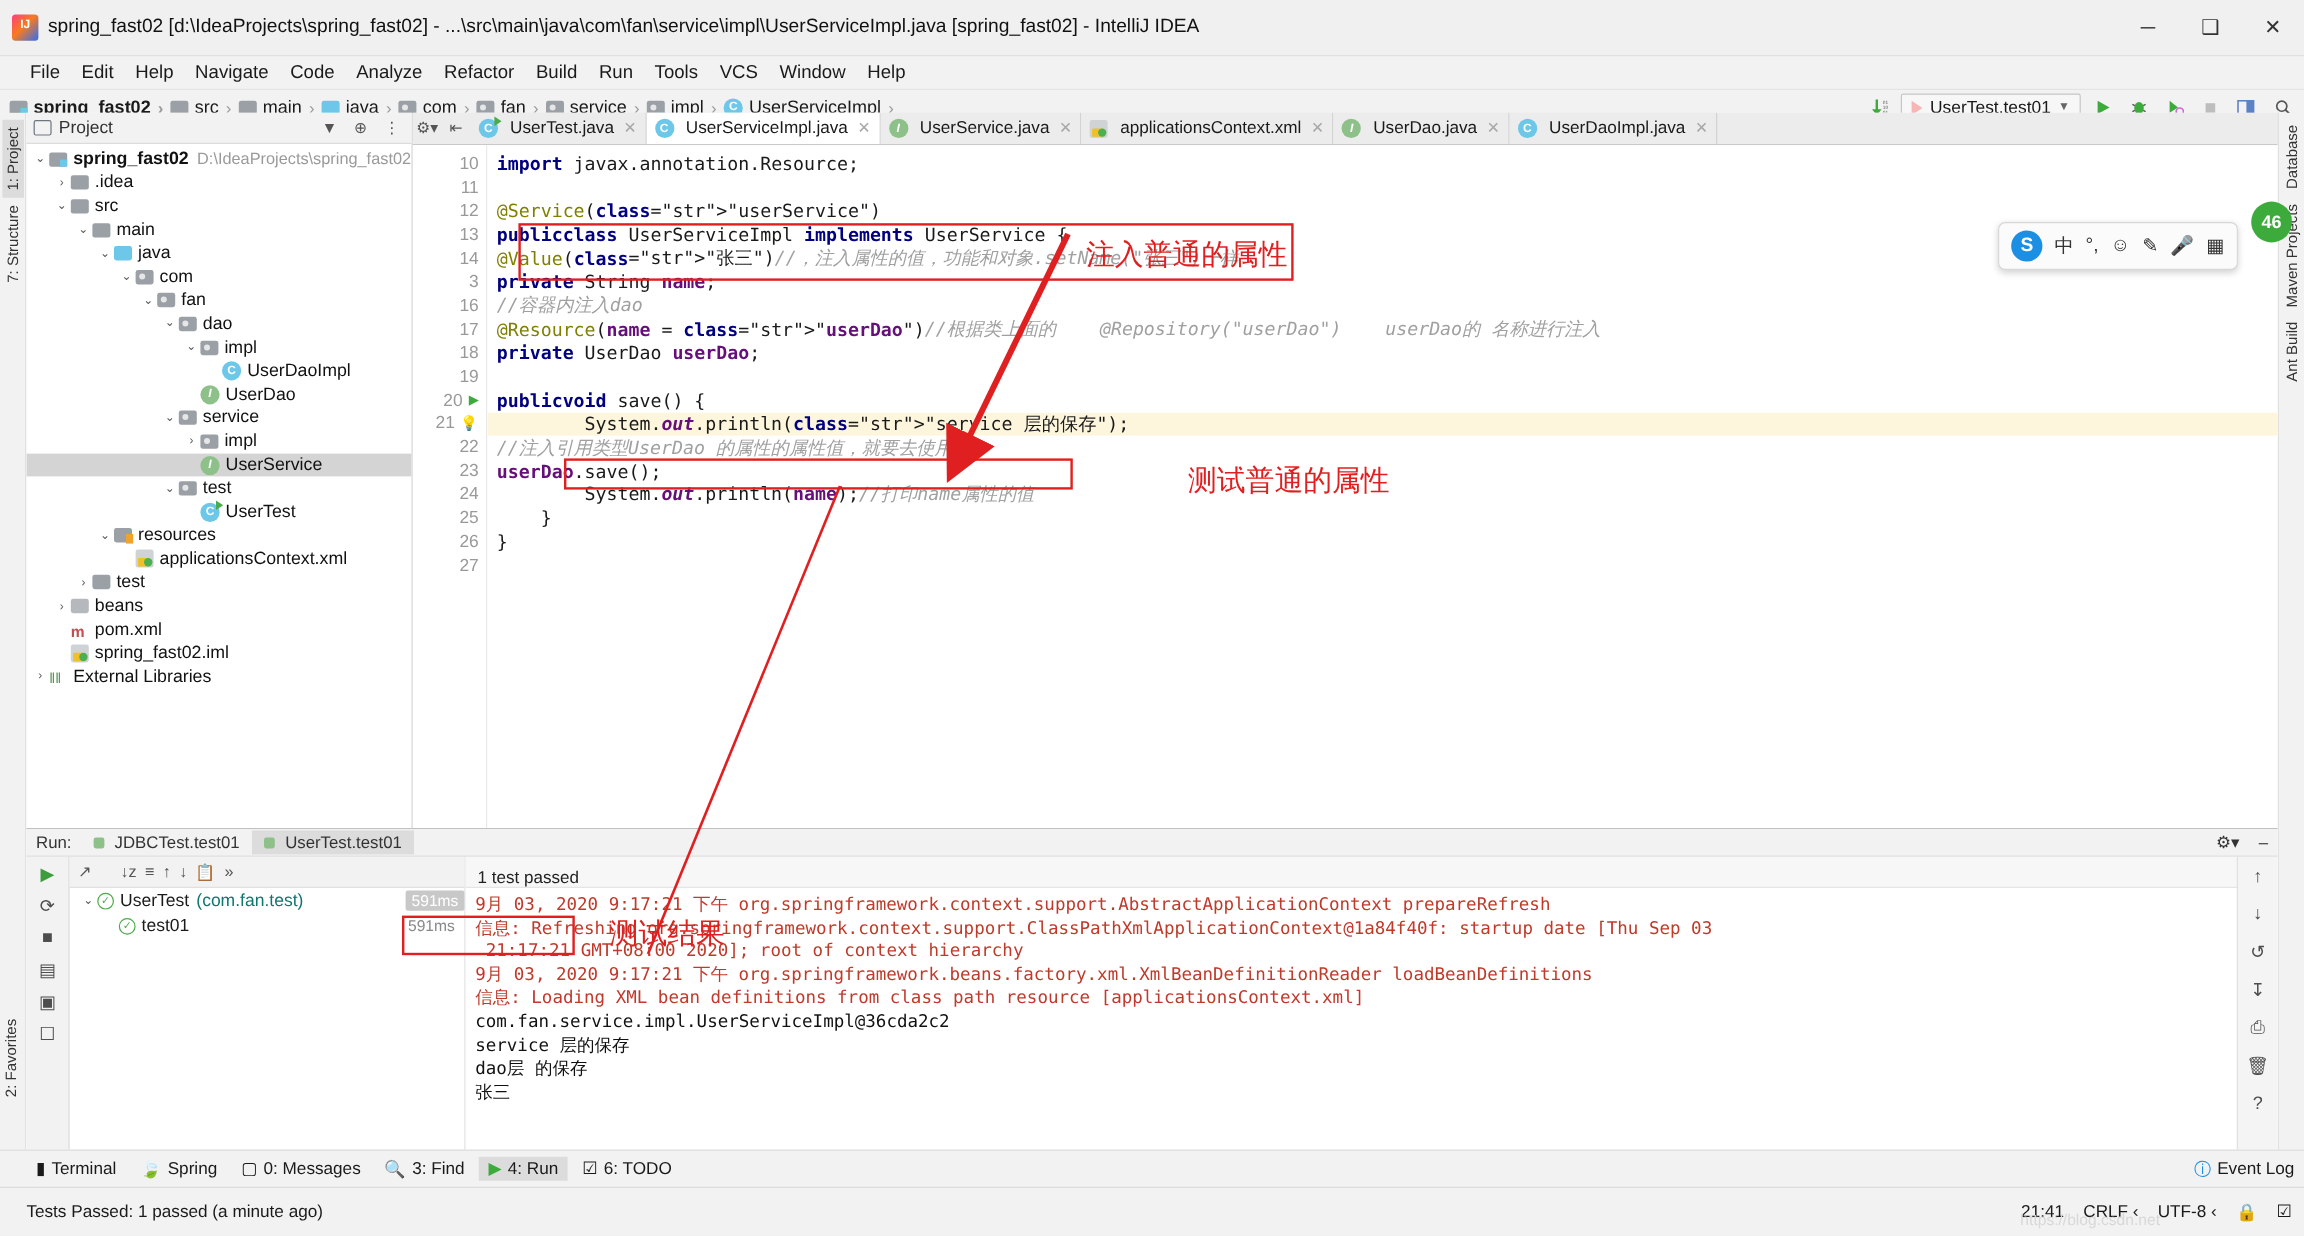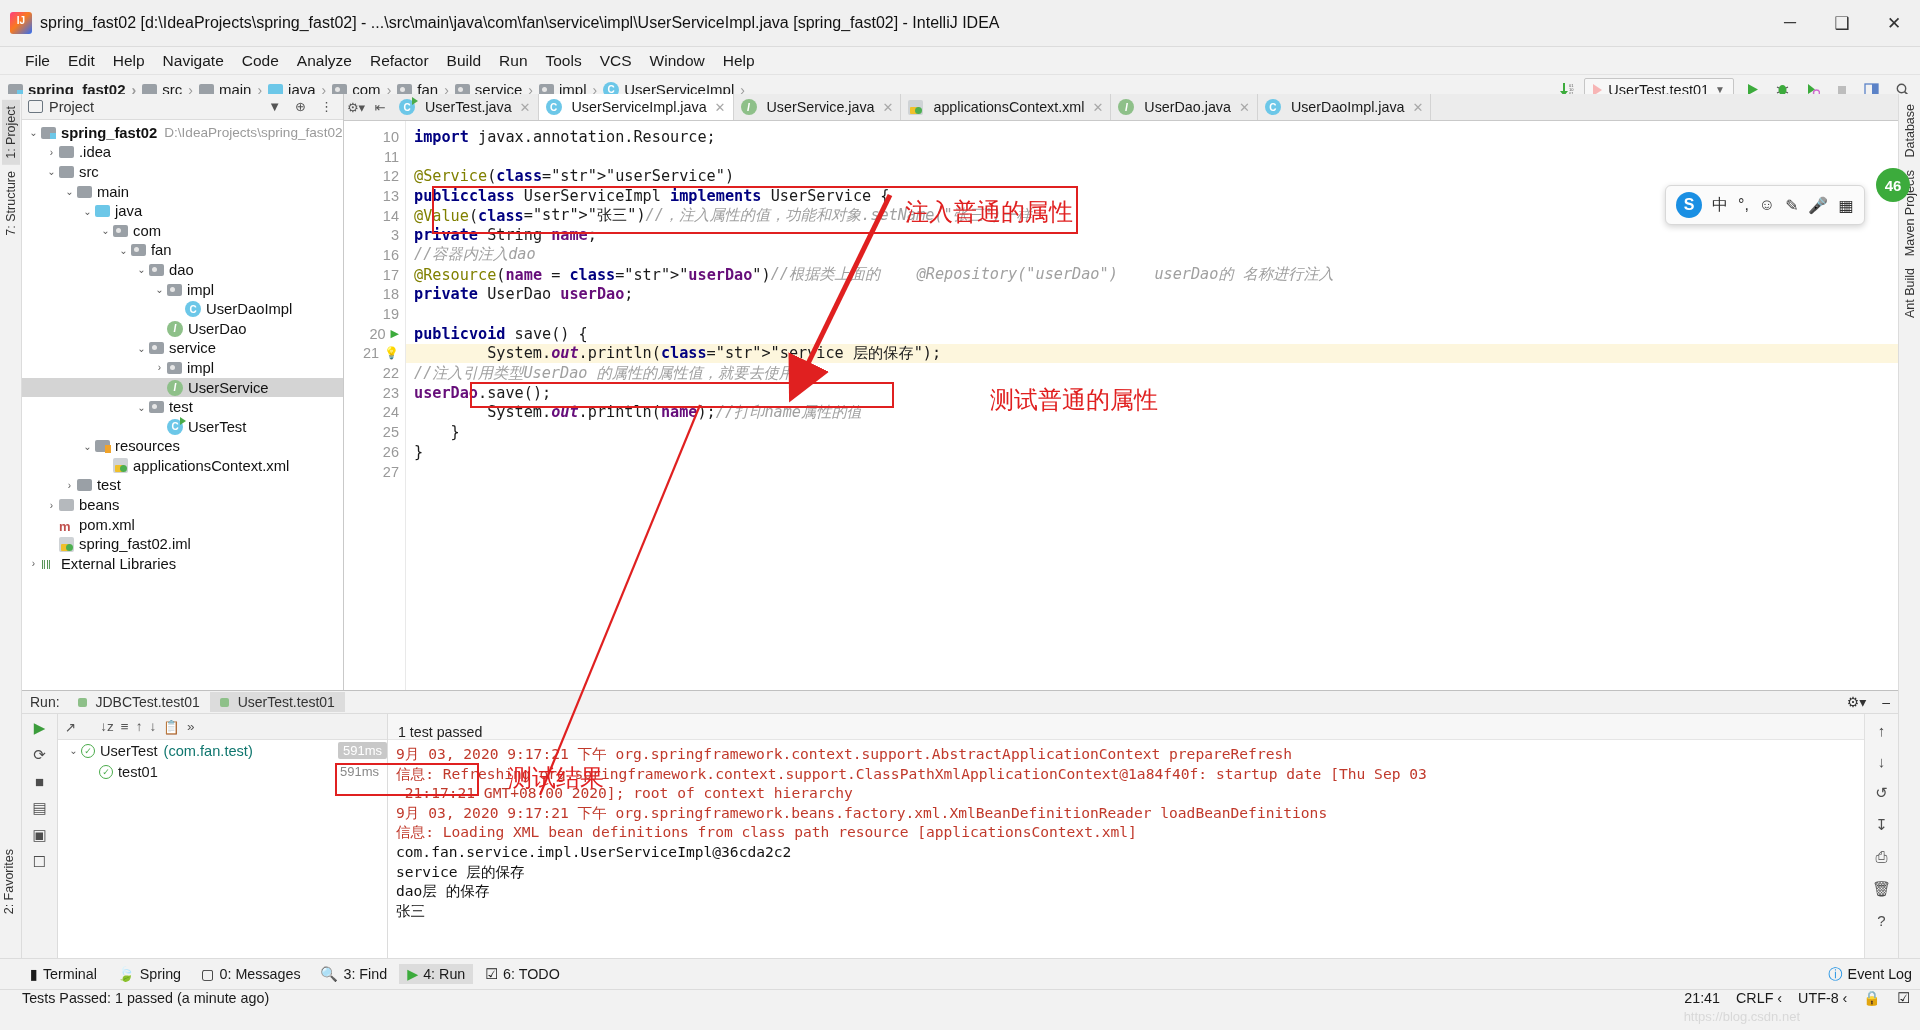--- a/index.html
+++ b/index.html
@@ -161,21 +161,21 @@
   .rightcol{width:34px;border-left:1px solid #e0e0e0;background:#f4f4f4;
             display:flex;flex-direction:column;align-items:center;padding-top:8px;gap:14px;}
 
   
   #toolwins{position:absolute;left:0;right:0;bottom:41px;height:31px;background:#f2f2f2;
             border-top:1px solid #dcdcdc;display:flex;align-items:center;padding-left:22px;gap:4px;}
   .twb{display:flex;align-items:center;gap:5px;padding:2px 8px;font-size:14.3px;color:#1a1a1a;}
   .twb.active{background:#dcdcdc;}
   #toolwins .spacer{flex:1;}
   #statusbar{position:absolute;left:0;right:0;bottom:0;height:41px;background:#f2f2f2;
-             border-top:1px solid #dcdcdc;display:flex;align-items:flex-start;
+             border-top:1px solid #dcdcdc;display:flex;align-items:center;
              padding:0 10px 0 22px;font-size:14.3px;color:#1a1a1a;gap:16px;}
   #statusbar .spacer{flex:1;}
 
   
   #overlay{position:absolute;left:0;top:0;width:1920px;height:1030px;pointer-events:none;text-align:center;}
   .redbox{position:absolute;border:2.2px solid #e02020;}
   .redtext{position:absolute;color:#e02020;font-size:24px;white-space:nowrap;
            font-family:"DejaVu Sans","Liberation Sans",sans-serif;}
 
   

